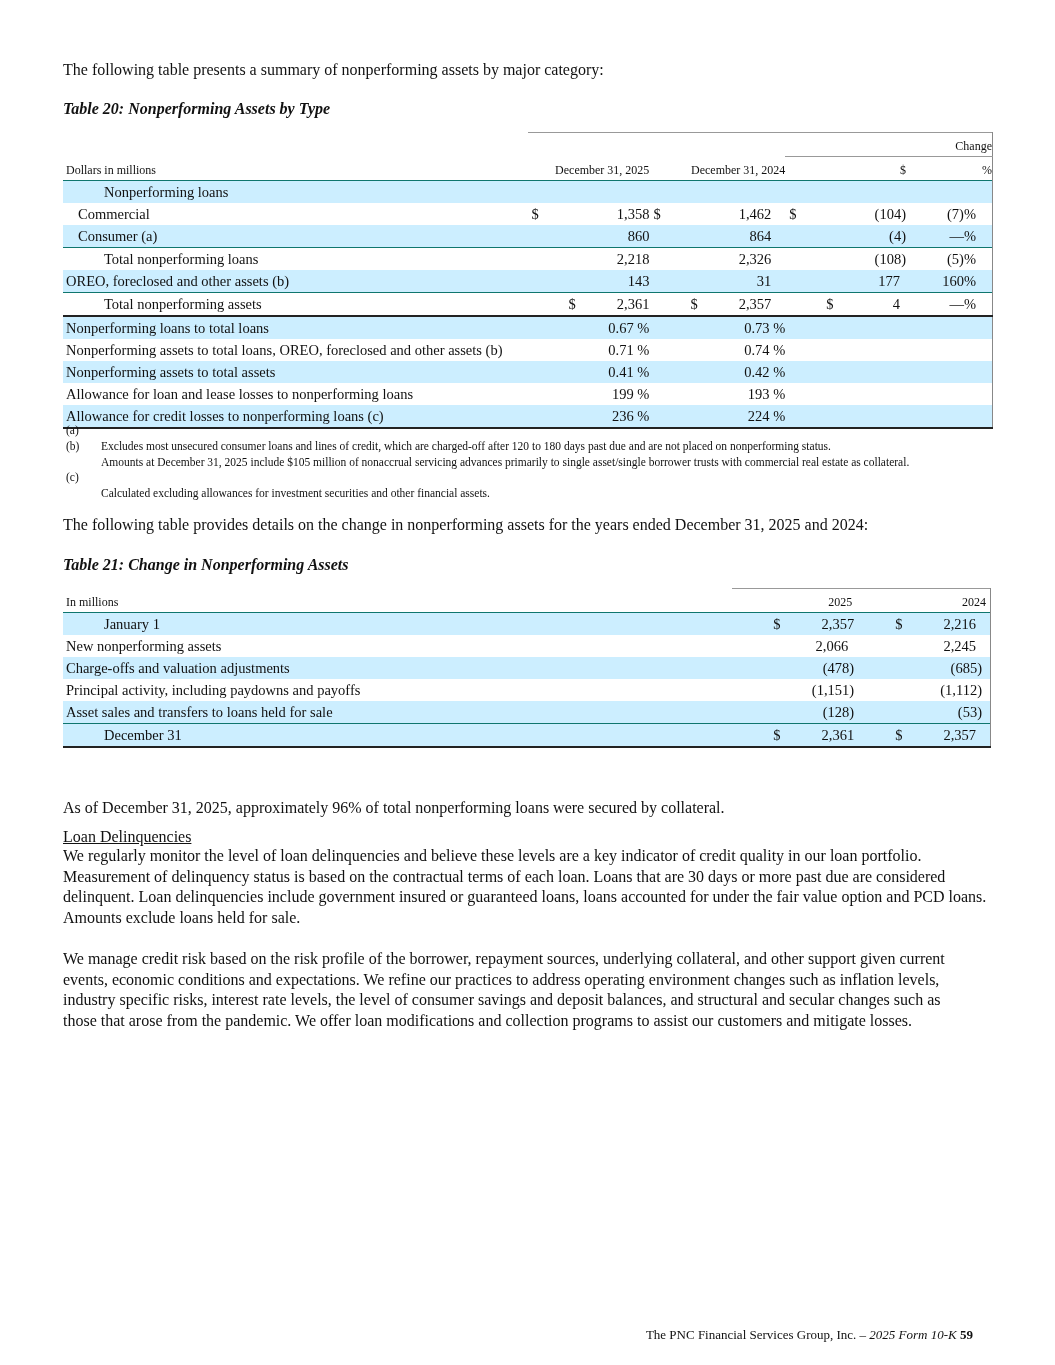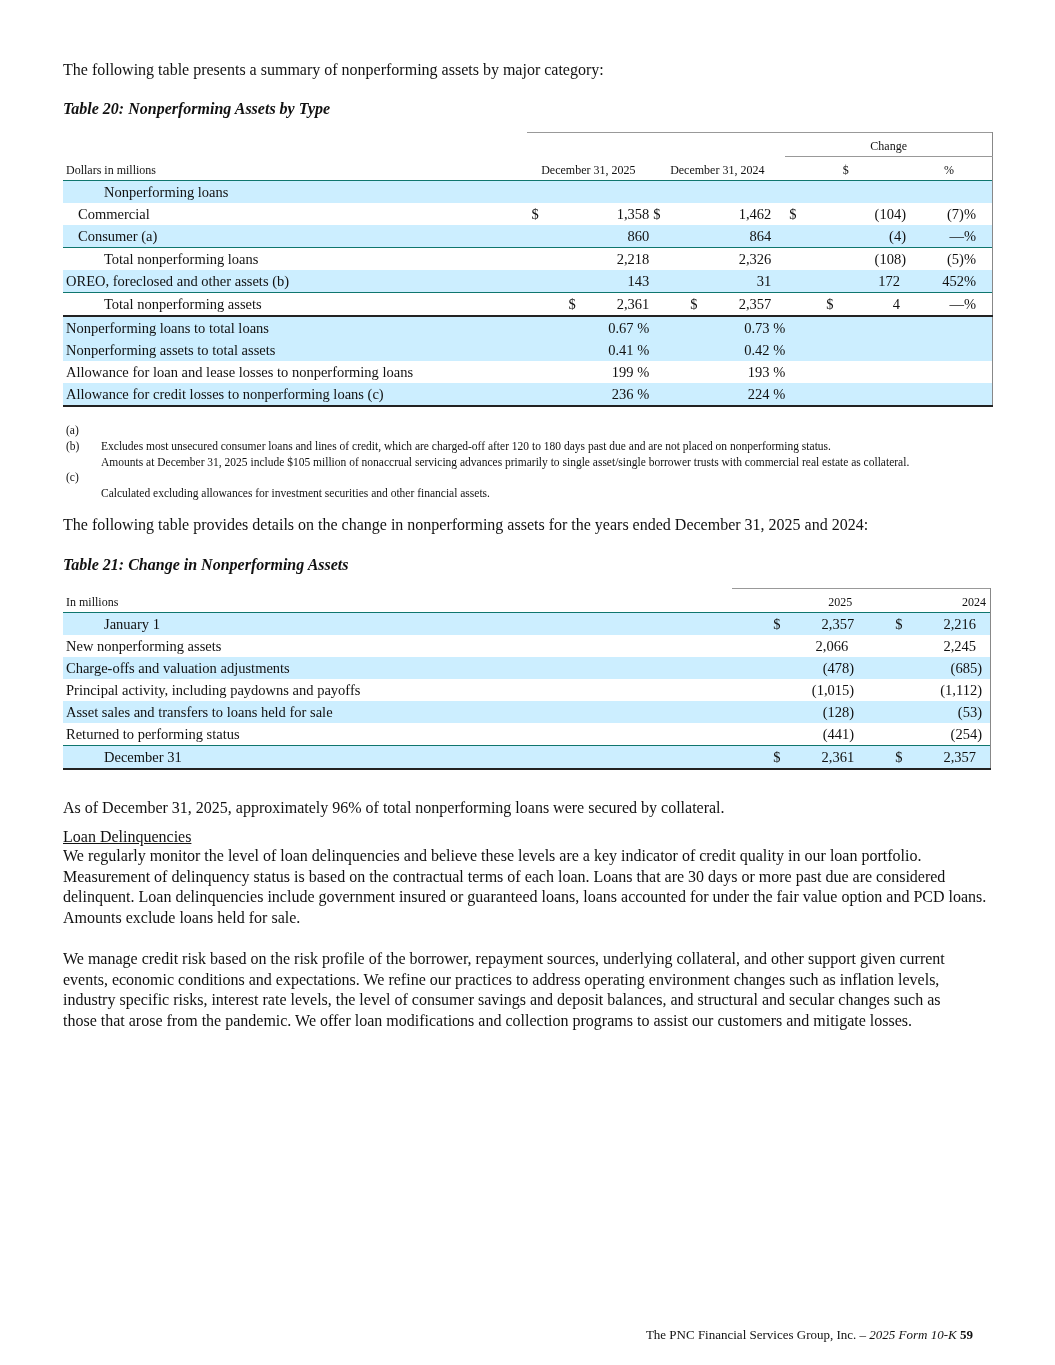--- a/index.html
+++ b/index.html
@@ -7,21 +7,21 @@
     .para { position: absolute; left: 63px; font-size: 16px; line-height: 20.5px; margin: 0; }
     .table-title { position: absolute; left: 63px; font-size: 16px; font-weight: bold; font-style: italic; margin: 0; }
     table { border-collapse: collapse; position: absolute; left: 63px; font-family: "Liberation Serif", serif; }
     td { padding: 0; height: 22px; font-size: 14.5px; white-space: nowrap; }
     tr.shade td { background: #cceeff; }
     tr.hdr td { font-size: 12px; height: 21px; vertical-align: bottom; padding-bottom: 2px; }
     .lbl { padding-left: 3px; }
     .ind { padding-left: 15px; }
     .num { text-align: right; }
     .cur { text-align: left; padding-left: 4px; }
-    .ctr { text-align: center; }
+    .ctr { text-align: right; }
     .bt-thin td { border-top: 1px solid #0f766e; padding-left: 41px; }
     .bt-thick td { border-top: 2px solid #222; }
     .bb-thick td { border-bottom: 2px solid #222; }
     .rbar { border-right: 1px solid #888; }
     .foot { position: absolute; left: 66px; font-size: 11.5px; line-height: 16px; }
     .foot .k { position: absolute; left: 0; }
     .foot .t { position: absolute; left: 35px; width: 900px; margin-top: 16px; }
     .ul { text-decoration: underline; }
     .pgfoot { position: absolute; right: 82px; top: 1327px; font-size: 13px; }
   </style>
@@ -95,39 +95,49 @@
     <td class="num">(108)</td>
     <td class="num rbar" style="padding-right:16px">(5)%</td>
   </tr>
   <tr class="shade">
     <td class="lbl">OREO, foreclosed and other assets (b)</td>
     <td></td>
     <td class="num">143</td>
     <td></td>
     <td class="num" style="padding-right:14px">31</td>
     <td></td>
-    <td class="num" style="padding-right:6px">172</td>
-    <td class="num rbar" style="padding-right:16px">452%</td>
+    <td class="num" style="padding-right:6px">177</td>
+    <td class="num rbar" style="padding-right:16px">160%</td>
   </tr>
   <tr class="bt-thin">
     <td class="ind">Total nonperforming assets</td>
     <td class="cur">$</td>
     <td class="num">2,361</td>
     <td class="cur">$</td>
     <td class="num" style="padding-right:14px">2,357</td>
     <td class="cur">$</td>
     <td class="num" style="padding-right:6px">4</td>
     <td class="num rbar" style="padding-right:16px">—%</td>
   </tr>
   <tr class="shade bt-thick">
     <td class="lbl">Nonperforming loans to total loans</td>
     <td></td>
     <td class="num">0.67 %</td>
     <td></td>
     <td class="num">0.73 %</td>
+    <td></td>
+        <td></td>
+        <td class="rbar"></td>
+  </tr>
+  <tr>
+    <td class="lbl">Nonperforming assets to total loans, OREO, foreclosed and other assets (b)</td>
+    <td></td>
+    <td class="num">0.71 %</td>
+    <td></td>
+    <td class="num">0.74 %</td>
     <td></td>
         <td></td>
         <td class="rbar"></td>
   </tr>
   <tr class="shade">
     <td class="lbl">Nonperforming assets to total assets</td>
     <td></td>
     <td class="num">0.41 %</td>
     <td></td>
     <td class="num">0.42 %</td>
@@ -207,37 +217,30 @@
   <tr class="shade">
     <td class="lbl">Charge-offs and valuation adjustments</td>
     <td></td>
     <td class="num">(478)</td>
     <td></td>
     <td class="num rbar" style="padding-right:8px">(685)</td>
   </tr>
   <tr>
     <td class="lbl">Principal activity, including paydowns and payoffs</td>
     <td></td>
-    <td class="num">(1,015)</td>
+    <td class="num">(1,151)</td>
     <td></td>
     <td class="num rbar" style="padding-right:8px">(1,112)</td>
   </tr>
   <tr class="shade">
     <td class="lbl">Asset sales and transfers to loans held for sale</td>
     <td></td>
     <td class="num">(128)</td>
     <td></td>
     <td class="num rbar" style="padding-right:8px">(53)</td>
-  </tr>
-  <tr>
-    <td class="lbl">Returned to performing status</td>
-    <td></td>
-    <td class="num">(441)</td>
-    <td></td>
-    <td class="num rbar" style="padding-right:8px">(254)</td>
   </tr>
   <tr class="shade bt-thin bb-thick">
     <td class="lbl">December 31</td>
     <td class="cur">$</td>
     <td class="num">2,361</td>
     <td class="cur">$</td>
     <td class="num rbar" style="padding-right:14px">2,357</td>
   </tr>
 </tbody>
   </table>

